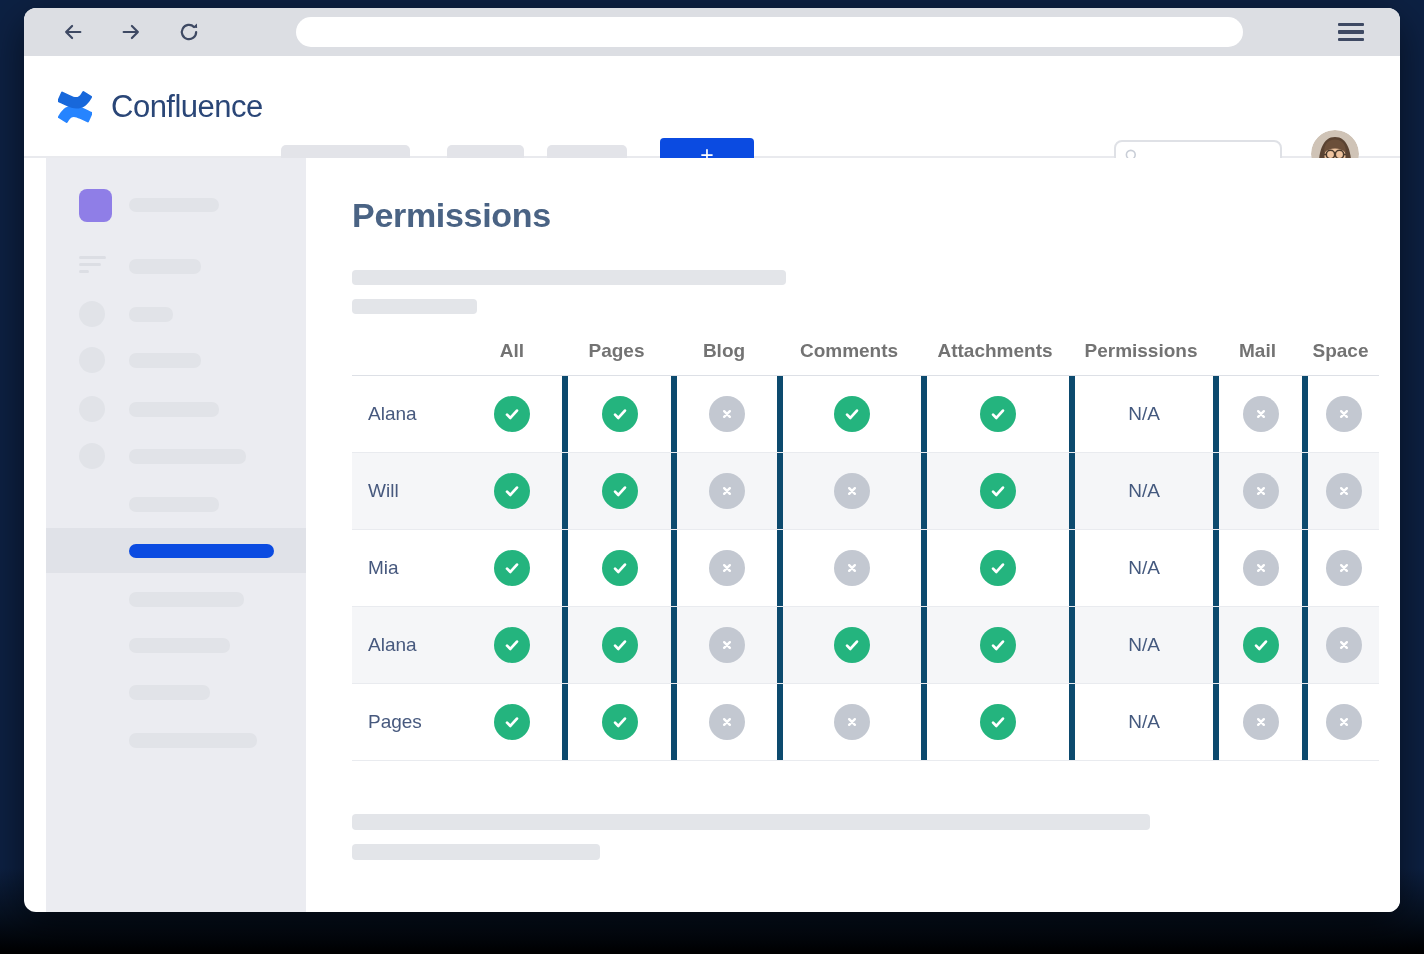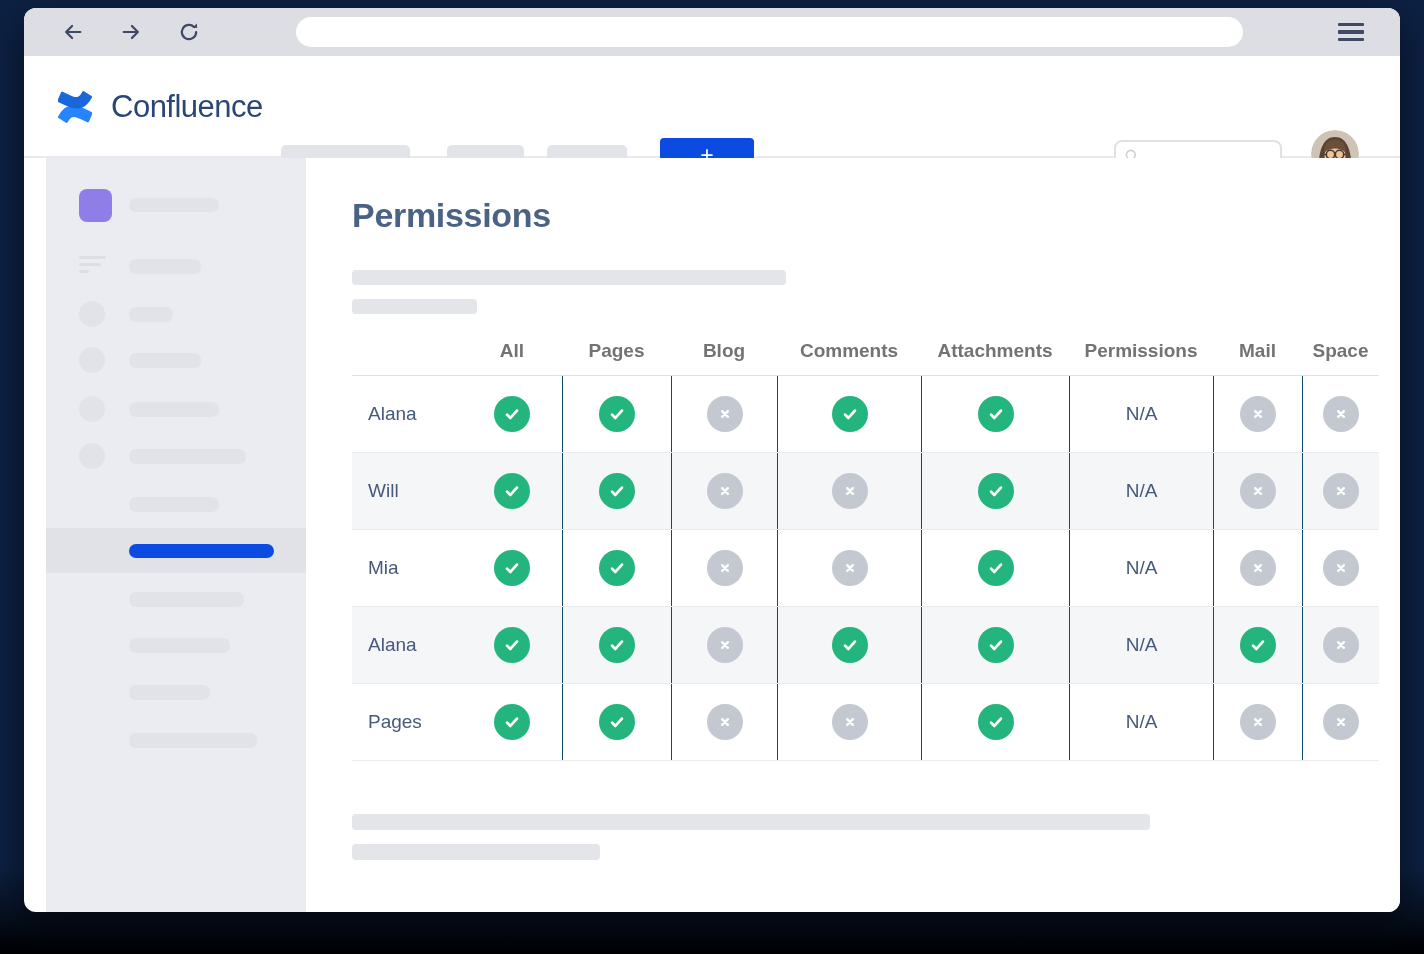--- a/index.html
+++ b/index.html
@@ -81,21 +81,21 @@
   .bar-d { width:248px; height:16px; margin-top:14px; }
   
   .ptable { width:1027px; margin-top:12px; }
   .trow { display:grid; grid-template-columns:110px 100px 109px 106px 144px 148px 144px 89px 77px; }
   .thead { height:50px; align-items:center; border-bottom:1px solid #dde0e6; }
   .th { font-size:19px; font-weight:700; color:#737373; text-align:center; }
   .drow { height:77px; align-items:center; border-bottom:1px solid #e9ebef; }
   .drow.shaded { background:#f5f6f8; }
   .td { height:100%; display:flex; align-items:center; justify-content:center; }
   .td.namec { justify-content:flex-start; padding-left:16px; font-size:19px; color:#47597e; }
-  .drow .td:nth-child(n+3) { border-left:1px solid #0c4a6e; }
+  .drow .td:nth-child(n+3) { border-left:6px solid #0c4a6e; }
   .pcirc { width:36px; height:36px; border-radius:50%; display:flex; align-items:center;
     justify-content:center; cursor:pointer; }
   .pcirc svg { width:22px; height:22px; }
   .pcirc.green { background:var(--green,#24b47e); }
   .pcirc.gray  { background:var(--grayicon,#c3c8d1); }
   .pcirc.gray svg { width:18px; height:18px; }
   .nalabel { font-size:19px; color:#44597e; }
 </style>
 </head>
 <body>

